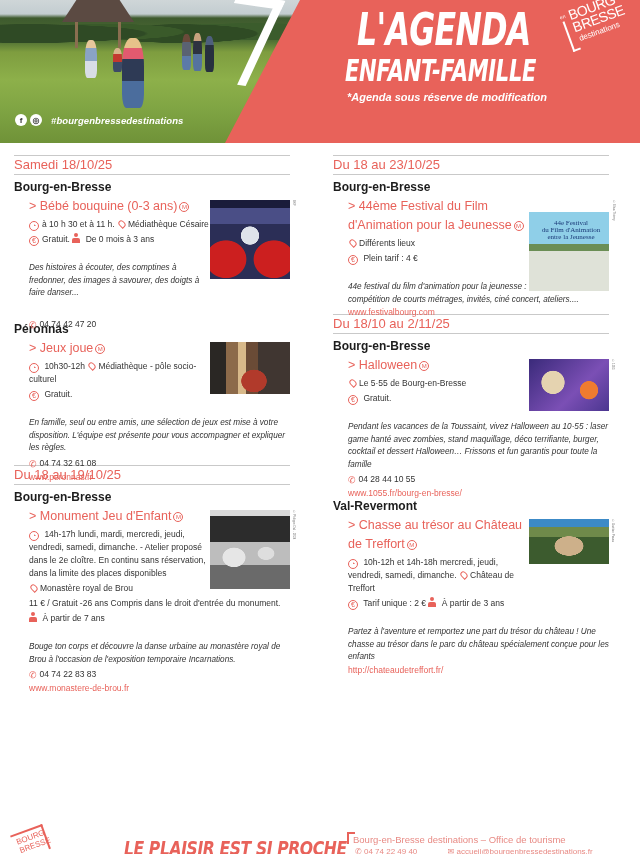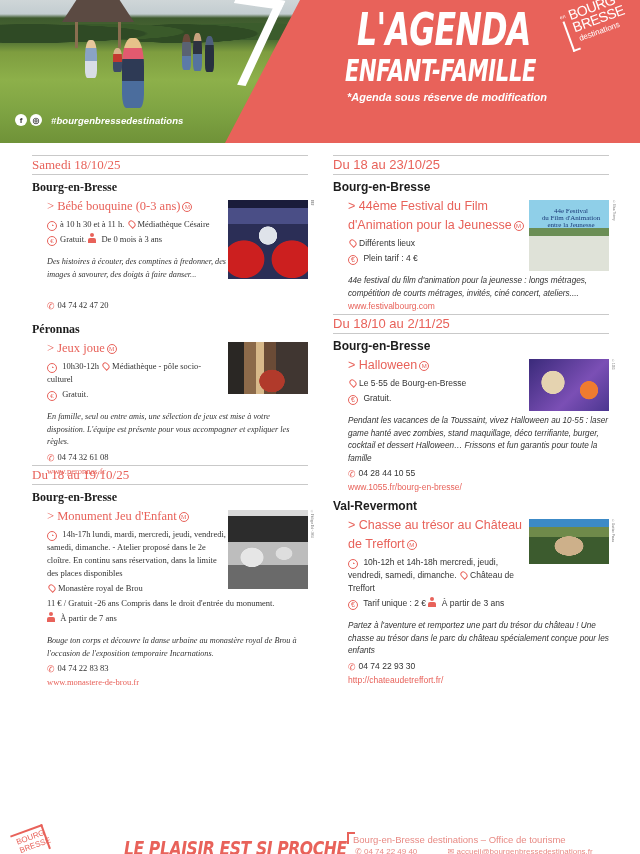--- a/index.html
+++ b/index.html
@@ -45,37 +45,37 @@
 
   .logo { position: absolute; left: 561px; top: 2px; width: 62px; height: 44px; transform: rotate(-20deg); color: #fff; }
   .logo .l1 { position: absolute; left: 12px; top: 0; font-size: 14px; line-height: 13px; letter-spacing: -0.5px; }
   .logo .l2 { position: absolute; left: 12px; top: 13px; font-size: 14px; line-height: 13px; letter-spacing: -0.5px; }
   .logo .l3 { position: absolute; left: 14px; top: 27px; font-size: 8px; }
   .logo .brk { position: absolute; left: 4px; top: 10px; width: 8px; height: 32px; border-left: 2px solid #fff; border-bottom: 2px solid #fff; }
   .logo .en { position: absolute; left: 3px; top: 2px; font-size: 5px; }
 
   
   .col { position: absolute; top: 155px; width: 276px; }
-  .col.left { left: 32px; font-family: Liberation Serif, serif; }
+  .col.left { left: 14px; }
   .col.right { left: 333px; }
 
   .datebar { border-top: 1px solid #c9c9c9; border-bottom: 1px solid #c9c9c9; color: #e8625a; font-size: 13px; padding: 1px 0 2px 0; line-height: 15px; }
   .city { font-size: 12px; font-weight: bold; color: #1d1d1d; margin-top: 5px; line-height: 14px; }
   .event { position: relative; padding-left: 15px; margin-top: 3px; }
   .ev-title { color: #e8625a; font-size: 12.5px; line-height: 19px; }
   .ev-title .mini { display: inline-block; width: 10px; height: 10px; border: 1px solid #e8625a; border-radius: 50%; font-size: 6px; line-height: 8px; text-align: center; vertical-align: 1px; margin-left: 2px; }
   .line { font-size: 8.5px; line-height: 13px; color: #333; margin-top: 2px; }
   .ico { display: inline-block; color: #e8625a; font-size: 10px; margin-right: 3px; vertical-align: -1px; }
   .ico.circ { width: 10px; height: 10px; border: 1px solid #e8625a; border-radius: 50%; font-size: 7px; line-height: 8px; text-align: center; }
   .ico.pin { width: 6px; height: 8px; border: 1.3px solid #e8625a; border-radius: 50% 50% 50% 0; transform: rotate(-45deg); margin: 0 3px 0 2px; }
   .ico.person { width: 8px; height: 10px; position: relative; }
   .ico.person::before { content: ""; position: absolute; left: 2px; top: 0; width: 4px; height: 4px; border-radius: 50%; background: #e8625a; }
   .ico.person::after { content: ""; position: absolute; left: 0; top: 5px; width: 8px; height: 5px; background: #e8625a; border-radius: 2px 2px 0 0; }
   .ico.phone { font-size: 9px; }
-  .desc { font-size: 8.2px; line-height: 12.5px; font-style: italic; color: #333; margin-top: 10px; }
+  .desc { font-size: 8.2px; line-height: 12.5px; font-style: italic; color: #333; margin-top: 16px; }
   .link { font-size: 8.5px; color: #e8625a; line-height: 12px; }
   .thumb { position: absolute; right: 0; width: 80px; }
   .credit { position: absolute; font-size: 3px; color: #777; writing-mode: vertical-rl; }
 
   .img-bebe { background: radial-gradient(circle at 50% 45%, #dfe3ea 0 15%, transparent 16%), radial-gradient(ellipse at 20% 75%, #cc1f1f 0 22%, transparent 23%), radial-gradient(ellipse at 80% 75%, #cc1f1f 0 22%, transparent 23%), linear-gradient(#1a1c3a 0 10%, #4a4e86 10% 30%, #2b2e56 30%); }
   .img-jeux { background: radial-gradient(ellipse at 55% 75%, #b13a2b 0 20%, transparent 21%), linear-gradient(90deg, #2a2724 0 20%, #8c6a4a 20% 35%, #d8b98a 35% 45%, #6a4b36 45% 60%, #403631 60%); }
   .img-monument { background: radial-gradient(ellipse at 30% 60%, #e6e6e6 0 14%, transparent 15%), radial-gradient(ellipse at 70% 55%, #dedede 0 10%, transparent 11%), linear-gradient(#d9d9d9 0 8%, #2c2c2c 8% 40%, #bdbdbd 40% 70%, #6a6a6a 70%); }
   .img-festival { background: linear-gradient(#8fcfe8 0 40%, #6b8e55 40% 50%, #dfe2d8 50%); }
   .img-halloween { background: radial-gradient(circle at 30% 45%, #e5d3b0 0 18%, transparent 19%), radial-gradient(circle at 75% 60%, #ef7b30 0 13%, transparent 14%), linear-gradient(135deg, #3a2a7a, #7b4fb5 60%, #4b3690); }
   .img-chateau { background: radial-gradient(ellipse at 50% 60%, #cdb08a 0 25%, transparent 26%), linear-gradient(#3c8ac7 0 18%, #6f8a4a 18% 40%, #3c5b2e 40%); }
@@ -172,21 +172,21 @@
     <div class="line"><span class="ico phone">✆</span><span>04 74 22 83 83</span></div>
     <div class="link">www.monastere-de-brou.fr</div>
   </div>
 </div>
 
 <div class="col right">
 
   <div class="datebar">Du 18 au 23/10/25</div>
   <div class="city">Bourg-en-Bresse</div>
   <div class="event" style="height:117px;">
-    <div class="thumb img-festival" style="top:3px;height:71px;">
+    <div class="thumb img-festival" style="top:15px;height:79px;">
       <div class="fest-text">
         <div>44e Festival</div>
         <div>du Film d'Animation</div>
         <div>entre la Jeunesse</div>
       </div>
     </div>
     <span class="credit" style="right:-7px;top:3px;">©Elisa Thierry</span>
     <div style="width:180px;">
       <div class="ev-title"><span>&gt; 44ème Festival du Film d'Animation pour la Jeunesse</span><span class="mini">M</span></div>
       <div class="line"><span class="ico pin"></span><span>Différents lieux</span></div>
@@ -214,21 +214,20 @@
   <div class="city">Val-Revermont</div>
   <div class="event">
     <div class="thumb img-chateau" style="top:3px;height:45px;"></div>
     <span class="credit" style="right:-6px;top:3px;">©Gaëtan Passa</span>
     <div style="width:180px;">
       <div class="ev-title"><span>&gt; Chasse au trésor au Château de Treffort</span><span class="mini">M</span></div>
       <div class="line"><span class="ico circ">◔</span> <span>10h-12h et 14h-18h mercredi, jeudi, vendredi, samedi, dimanche.</span> <span class="ico pin"></span><span>Château de Treffort</span></div>
     </div>
     <div class="line"><span class="ico circ">€</span> <span>Tarif unique : 2 €</span> <span class="ico person"></span> <span>À partir de 3 ans</span></div>
     <div class="desc">Partez à l'aventure et remportez une part du trésor du château ! Une chasse au trésor dans le parc du château spécialement conçue pour les enfants</div>
-    <div class="line"><span class="ico phone">✆</span><span>04 74 22 93 30</span></div>
     <div class="link">http://chateaudetreffort.fr/</div>
   </div>
 </div>
 
 <div class="footer-logo">
   <span class="fr"></span>
   <span class="b">BOURG BRESSE</span>
 </div>
 <div class="slogan">LE PLAISIR EST SI PROCHE</div>
 <div class="footer-info">

